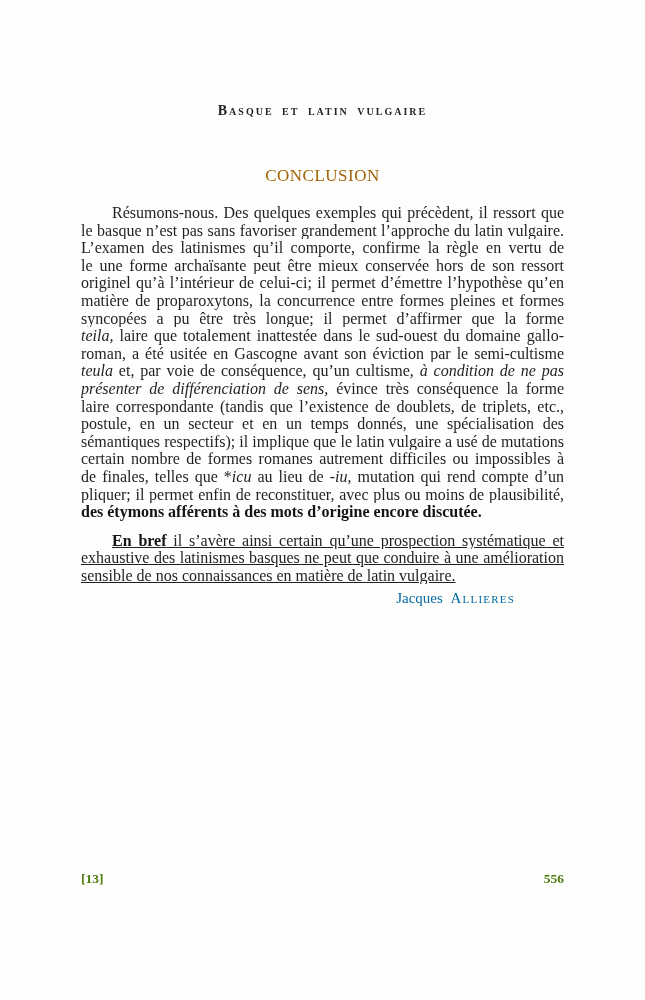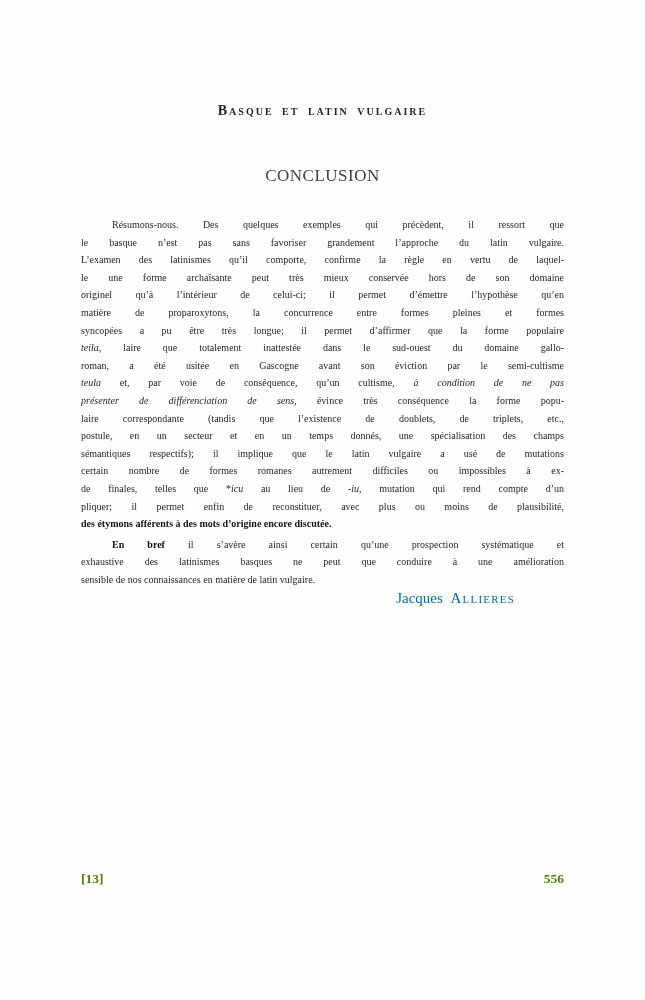--- a/index.html
+++ b/index.html
@@ -31,31 +31,32 @@
     font-weight: bold;
   }
   .section-title {
     position: absolute;
     top: 166px;
     left: 0;
     width: 100%;
     text-align: center;
     font-size: 17px;
     letter-spacing: 0.5px;
-    color: #404040;
+    color: #a16207;
   }
   .body-text {
     position: absolute;
-    top: 216px;
+    top: 204px;
     left: 81px;
     width: 483px;
-    font-size: 10px;
+    font-size: 16px;
   }
   .para + .para {
-    margin-top: 3px;
+    margin-top: 11px;
+    text-decoration: underline;
   }
   .line {
     height: 17.6px;
     line-height: 17.6px;
     overflow: hidden;
     text-align: justify;
     text-align-last: justify;
     white-space: normal;
   }
   .line.flush {
@@ -101,21 +102,21 @@
 
   <div class="running-header">Basque et latin vulgaire</div>
 
   <div class="section-title">CONCLUSION</div>
 
   <div class="body-text">
       <div class="para">
         <div class="line indent"><span>Résumons-nous. Des quelques exemples qui précèdent, il ressort que</span></div>
         <div class="line"><span>le basque n’est pas sans favoriser grandement l’approche du latin vulgaire.</span></div>
         <div class="line"><span>L’examen des latinismes qu’il comporte, confirme la règle en vertu de laquel-</span></div>
-        <div class="line"><span>le une forme archaïsante peut très mieux conservée hors de son domaine</span></div>
+        <div class="line"><span>le une forme archaïsante peut être mieux conservée hors de son ressort</span></div>
         <div class="line"><span>originel qu’à l’intérieur de celui-ci; il permet d’émettre l’hypothèse qu’en</span></div>
         <div class="line"><span>matière de proparoxytons, la concurrence entre formes pleines et formes</span></div>
         <div class="line"><span>syncopées a pu être très longue; il permet d’affirmer que la forme populaire</span></div>
         <div class="line"><span class="it">teila,</span><span> laire que totalement inattestée dans le sud-ouest du domaine gallo-</span></div>
         <div class="line"><span>roman, a été usitée en Gascogne avant son éviction par le semi-cultisme</span></div>
         <div class="line"><span class="it">teula</span><span> et, par voie de conséquence, qu’un cultisme, </span><span class="it">à condition de ne pas</span></div>
         <div class="line"><span class="it">présenter de différenciation de sens,</span><span> évince très conséquence la forme popu-</span></div>
         <div class="line"><span>laire correspondante (tandis que l’existence de doublets, de triplets, etc.,</span></div>
         <div class="line"><span>postule, en un secteur et en un temps donnés, une spécialisation des champs</span></div>
         <div class="line"><span>sémantiques respectifs); il implique que le latin vulgaire a usé de mutations</span></div>

